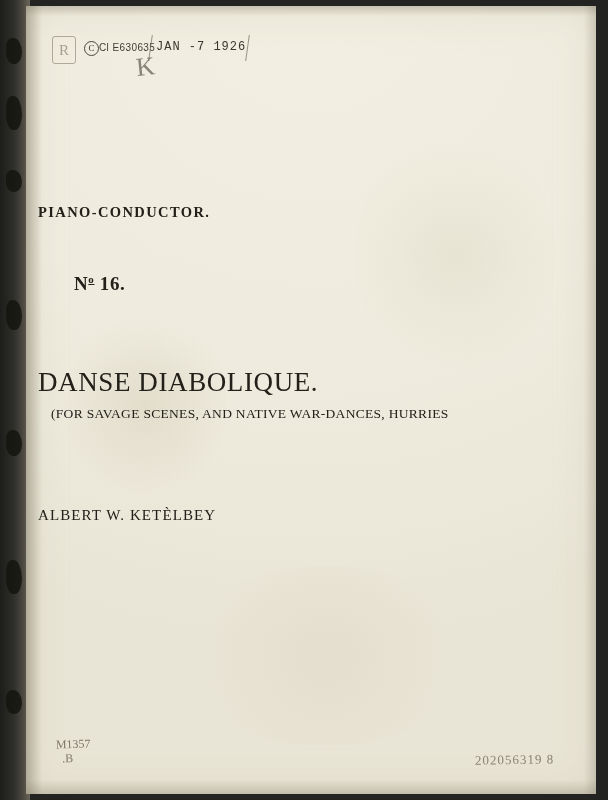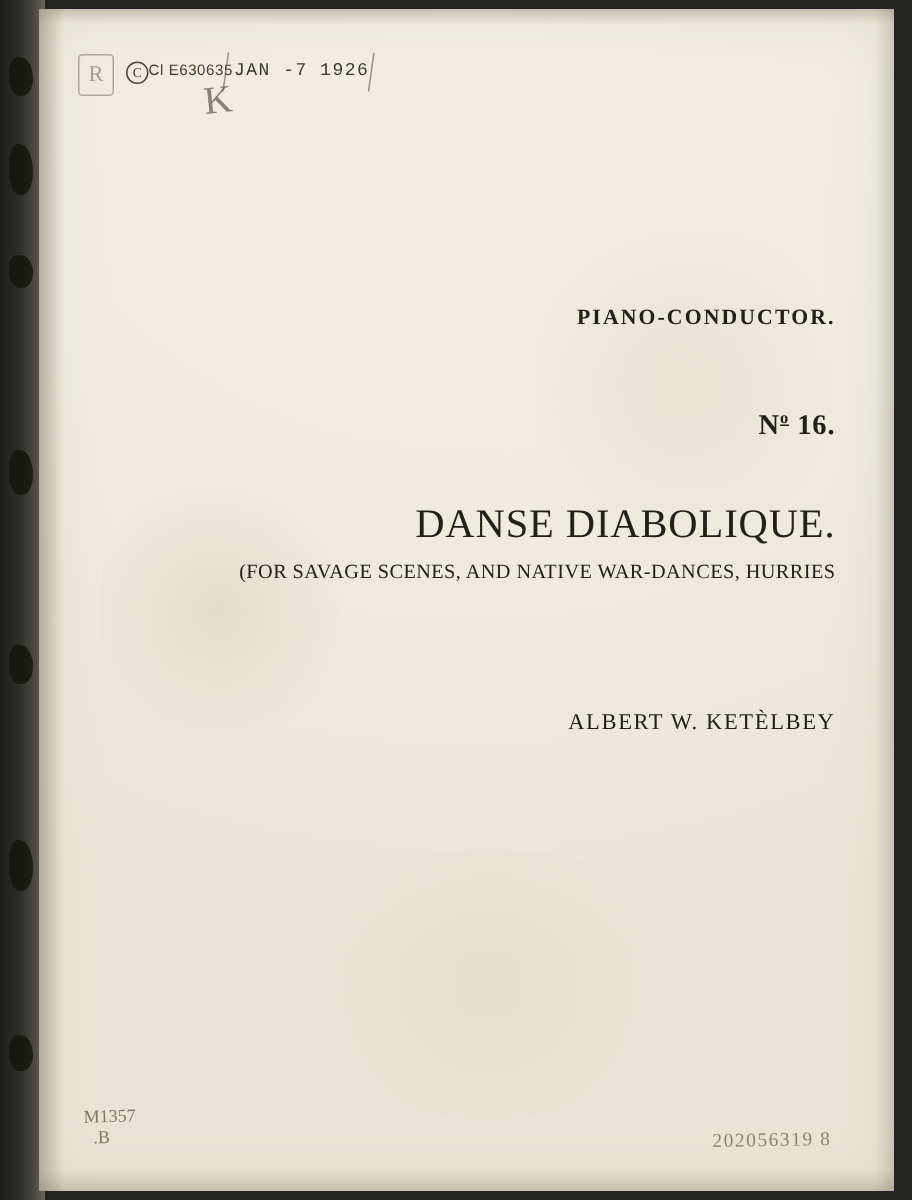--- a/index.html
+++ b/index.html
@@ -155,39 +155,39 @@
     font-family: "Liberation Serif", serif;
     font-size: 26px;
     color: #6e6a5e;
     transform: rotate(-6deg);
     opacity: .8;
   }
 
   
   .title-block {
     position: absolute;
-    left: 2px;
+    left: 12px;
     top: 198px;
     width: 529px;
-    text-align: right;
+    text-align: left;
     color: #23201a;
   }
   .line-conductor {
     font-family: "Liberation Serif", serif;
     font-size: 14.5px;
     font-weight: bold;
     letter-spacing: 1.4px;
     margin-bottom: 52px;
   }
   .line-number {
     font-family: "Liberation Serif", serif;
     font-size: 19px;
     font-weight: bold;
     letter-spacing: .6px;
-    margin-bottom: 39px;
+    margin-bottom: 72px;
     padding-left: 36px;
   }
   .line-number sup {
     font-size: 11px;
     vertical-align: super;
     text-decoration: underline;
   }
   .line-title {
     font-family: "Liberation Serif", serif;
     font-size: 27px;

